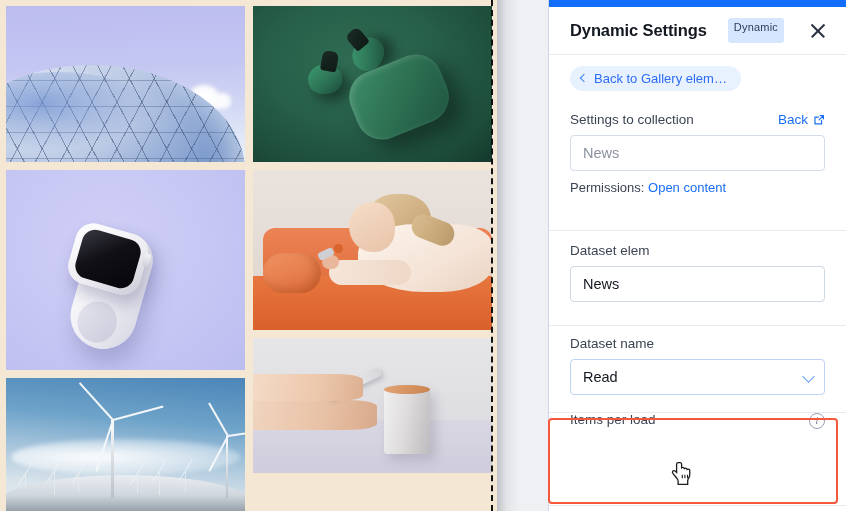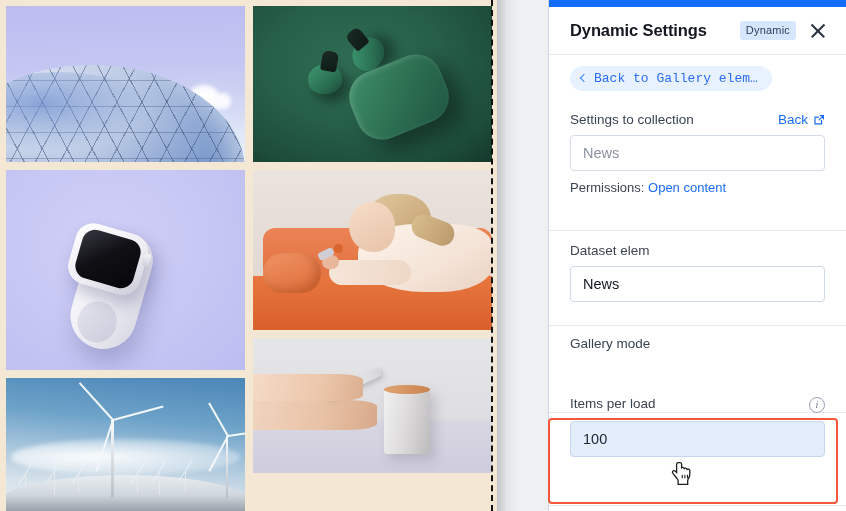--- a/index.html
+++ b/index.html
@@ -419,24 +419,24 @@
     flex: 1;
     font-size: 16.5px;
     font-weight: bold;
     color: #131720;
     letter-spacing: -.1px;
   }
   #dynamic-badge {
     font-size: 11px;
     color: #2b3d5c;
     background: #d6e6fe;
-    padding: 3px 6px 4px;
+    padding: 3px 6px 10px;
     border-radius: 3px;
     letter-spacing: .2px;
-    margin-right: 12px;
+    margin-right: 24px;
     white-space: nowrap;
   }
   #close-btn {
     width: 20px; height: 20px;
     position: relative;
     cursor: pointer;
     flex: none;
   }
   #close-btn::before, #close-btn::after {
     content: "";
@@ -448,21 +448,20 @@
   #close-btn::before { transform: rotate(45deg); }
   #close-btn::after  { transform: rotate(-45deg); }
 
   #back-row {
     position: absolute;
     left: 0; right: 16px; top: 55px;
     height: 46px;
     display: flex;
     align-items: center;
     padding-left: 21px;
-    font-family: Liberation Mono, monospace;
   }
   #back-pill {
     display: inline-flex;
     align-items: center;
     gap: 7px;
     height: 25px;
     padding: 0 14px 0 11px;
     background: #e8f1fe;
     border-radius: 14px;
     cursor: pointer;
@@ -491,21 +490,21 @@
     height: 1px;
     background: #e8eaf0;
   }
 
   #sec-collection { top: 112px; }
   #div-1 { top: 230px; }
   #sec-name       { top: 243px; }
   #div-2          { top: 325px; }
   #sec-mode       { top: 336px; }
   #div-3          { top: 412px; }
-  #sec-items      { top: 396px; }
+  #sec-items      { top: 412px; }
   #div-4          { top: 505px; }
 
   .field-label {
     font-size: 13.5px;
     color: #3b4453;
     margin-bottom: 8px;
   }
   .label-row {
     display: flex;
     align-items: baseline;
@@ -752,31 +751,34 @@
     <div class="sec-divider" id="div-1"></div>
 
     <div class="section" id="sec-name">
       <div class="field-label">Dataset elem</div>
       <input class="text-input" id="dataset-name-input" type="text" value="News" placeholder="Dataset name" style="">
     </div>
 
     <div class="sec-divider" id="div-2"></div>
 
     <div class="section" id="sec-mode">
-      <div class="field-label">Gallery mode</div>
+      <div class="field-label">Dataset name</div>
+      <div id="mode-select-wrap">
+        <select id="mode-select"><option value="Read">Read</option><option value="Write">Write</option><option value="Read &amp; Write">Read &amp; Write</option></select>
+        <span id="mode-chevron"></span>
+      </div>
     </div>
 
     <div class="sec-divider" id="div-3"></div>
 
     <div class="section" id="sec-items">
       <div class="label-row">
         <div class="field-label">Items per load</div>
         <div id="info-icon">i</div>
       </div>
-      <input id="items-input" type="text" value="100" placeholder="100" style="">
     </div>
 
     <div class="sec-divider" id="div-4"></div>
   </div>
 
   <div id="items-highlight"></div>
 
   <div id="cursor">
     <svg width="22" height="26" viewBox="0 0 22 26">
       <path d="M7.2 1.6c-.9 0-1.6.8-1.6 1.7v8.2l-1.4-1.4c-.7-.7-1.8-.6-2.4.1-.5.7-.5 1.6.1 2.2l4.1 5.1c.7.9 1.1 1.4 1.1 2.4v3.5h9.6v-3.7c0-1 .3-1.6.8-2.4.8-1.2 1.3-2.5 1.3-4.1v-3.5c0-.9-.7-1.6-1.6-1.6-.4 0-.8.2-1.1.4-.1-.8-.8-1.4-1.6-1.4-.5 0-.9.2-1.2.5-.2-.7-.9-1.2-1.6-1.2-.4 0-.8.1-1.1.4V3.3c0-.9-.7-1.7-1.6-1.7z" fill="#ffffff" stroke="#1d1d1f" stroke-width="1.3"></path>

